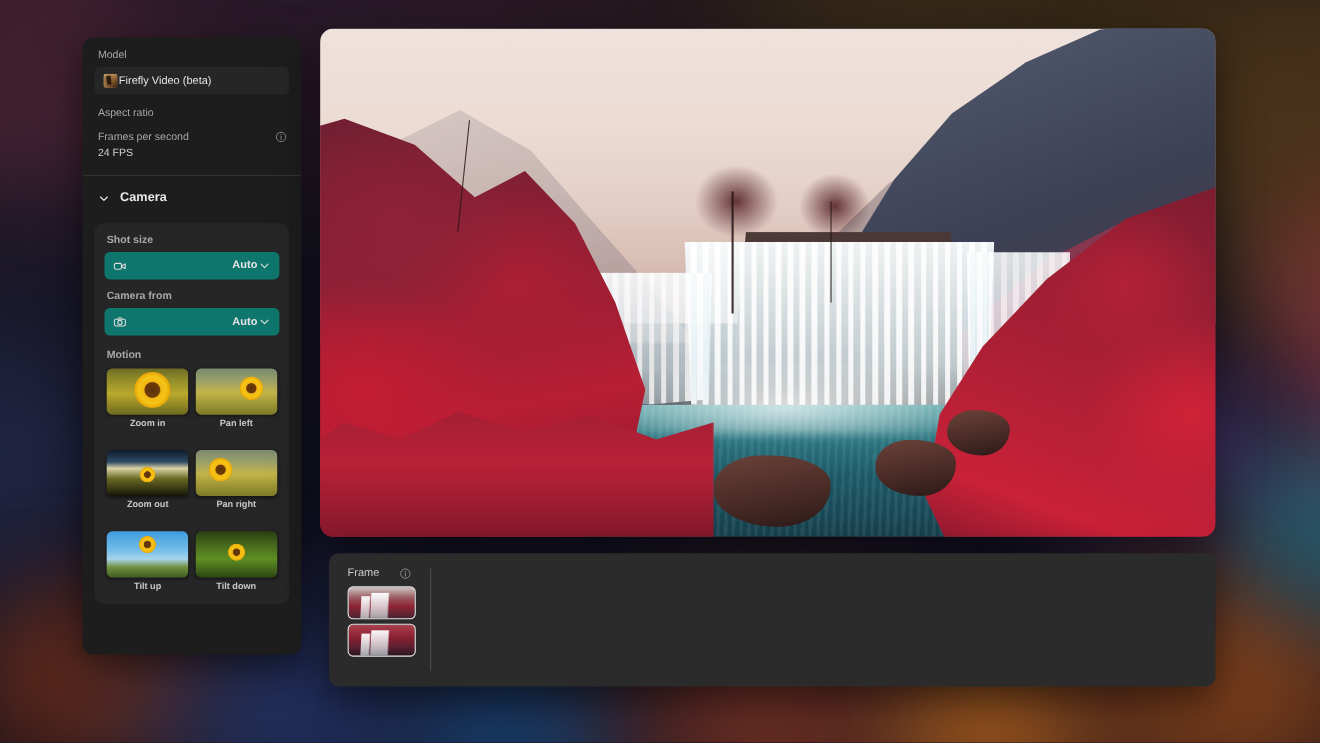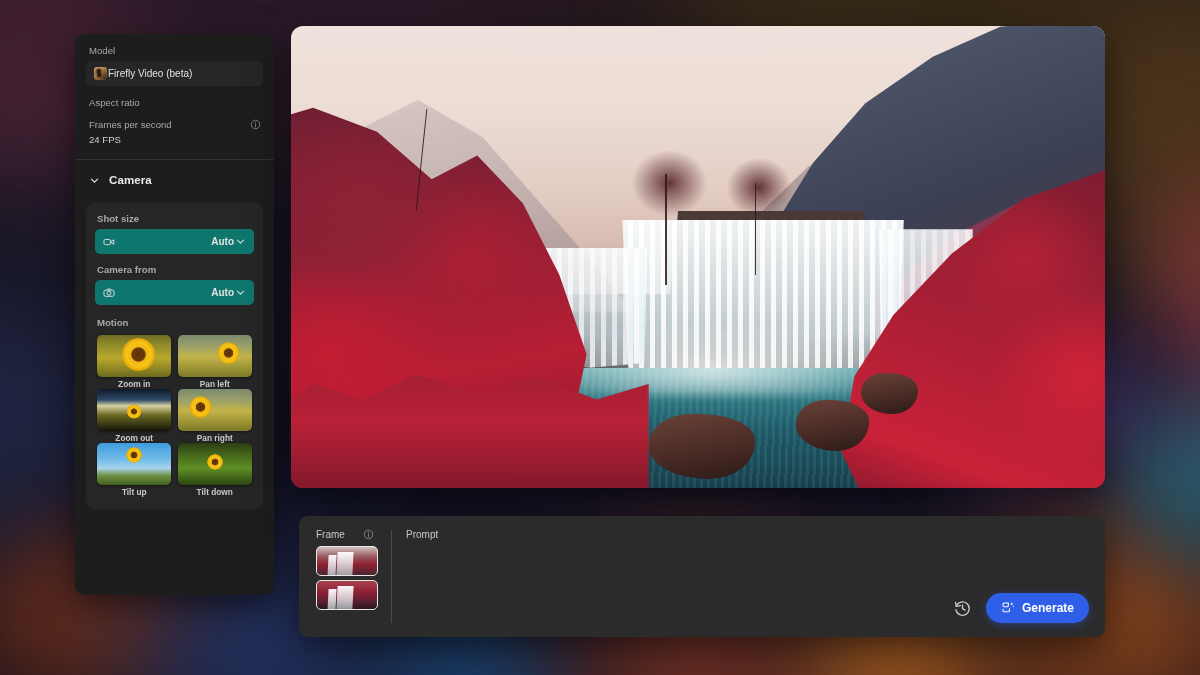--- a/index.html
+++ b/index.html
@@ -78,21 +78,21 @@
     margin:6px 11px 0 11px; background:#262626; border-radius:8px;
     padding:10px 0 12px 0;
     font-weight:bold;
   }
   .cam-card .field-label{ padding:0 11px; margin-top:0; }
   .cam-card .field-label.second{ margin-top:10px; }
   .cam-card .pill{ margin:5px 9px 0 9px; background:#0f766e;text-align:right; }
 
   .motion-label{ color:#a8a8a8; font-size:9.6px; padding:0 11px; margin-top:12px; }
   .motion-grid{
-    display:grid; grid-template-columns:1fr 1fr; gap:0 6px;
+    display:grid; grid-template-columns:1fr 1fr; gap:20px 6px;
     padding:7px 11px 0 11px;
   }
   .mcell{ display:flex; flex-direction:column; align-items:center; cursor:pointer; }
   .mthumb{
     width:74px; height:42px; border-radius:5px; overflow:hidden; position:relative;
     box-shadow:0 1px 3px rgba(0,0,0,.45);
   }
   .mlabel{ color:#c9c9c9; font-size:8.3px; margin-top:3px; line-height:1.1; }
 
   
@@ -201,21 +201,21 @@
     filter:blur(.4px);
   }
   .trees .tr{
     position:absolute;
     background:radial-gradient(50% 50% at 50% 50%, rgba(90,40,44,.92) 0%, rgba(90,40,44,0) 72%);
   }
   .tr-line{ position:absolute; background:rgba(40,22,24,.85); }
 
   
   #bottombar{
-    position:absolute; left:299px; top:516px; width:806px; height:121px;
+    position:absolute; left:299px; top:503px; width:806px; height:121px;
     background:#2b2b2b; border-radius:9px;
     box-shadow:0 12px 34px rgba(0,0,0,.5);
     display:flex;
   }
   .frame-col{ width:92px; padding:13px 0 0 17px; }
   .frame-head{ display:flex; align-items:center; gap:18px; color:#c9c9c9; font-size:10px; }
   .fthumbs{ margin-top:6px; display:flex; flex-direction:column; gap:4px; }
   .fthumb{
     width:62px; height:30px; border-radius:5px; overflow:hidden; position:relative;
     border:1.4px solid #e8e8e8; cursor:pointer;
@@ -445,32 +445,15 @@
       <div class="fthumb fth-b">
         <div class="fth-water"></div>
           <div class="fth-water w2"></div>
       </div>
     </div>
   </div>
 
   <div class="vsep"></div>
 
   <div class="prompt-col">
-    <div class="prompt-head">Prompt</div>
-
-    <div class="actions">
-      <svg class="hist" viewBox="0 0 24 24">
-        <path d="M4.2 9.2 A8.4 8.4 0 1 1 3.8 13.6" fill="none" stroke="#dedede" stroke-width="1.7" stroke-linecap="round"></path>
-        <path d="M3.2 4.4 L4.2 9.4 L9.2 8.4" fill="none" stroke="#dedede" stroke-width="1.7" stroke-linecap="round" stroke-linejoin="round"></path>
-        <path d="M12 7.6 V12.2 L15.3 14" fill="none" stroke="#dedede" stroke-width="1.7" stroke-linecap="round" stroke-linejoin="round"></path>
-      </svg>
-      <button class="gen-btn">
-        <svg class="gen-ico" viewBox="0 0 24 24">
-          <path d="M3.5 5.5 a2 2 0 0 1 2-2 h7 v4.5 a2 2 0 0 1-2 2 h-5 a2 2 0 0 1-2-2 z" fill="none" stroke="#ffffff" stroke-width="1.8" stroke-linejoin="round"></path>
-          <path d="M3.5 14 v2.5 a2 2 0 0 0 2 2 h7 a2 2 0 0 0 2-2 v-3" fill="none" stroke="#ffffff" stroke-width="1.8" stroke-linecap="round" stroke-linejoin="round"></path>
-          <path d="M18.4 2.2 l.8 2 2 .8 -2 .8 -.8 2 -.8-2 -2-.8 2-.8 z" fill="#ffffff"></path>
-          <path d="M21.6 7.6 l.5 1.2 1.2.5 -1.2.5 -.5 1.2 -.5-1.2 -1.2-.5 1.2-.5 z" fill="#ffffff"></path>
-        </svg>
-        <span>Generate</span>
-      </button>
-    </div>
+
   </div>
 </div>
 
 </body></html>

